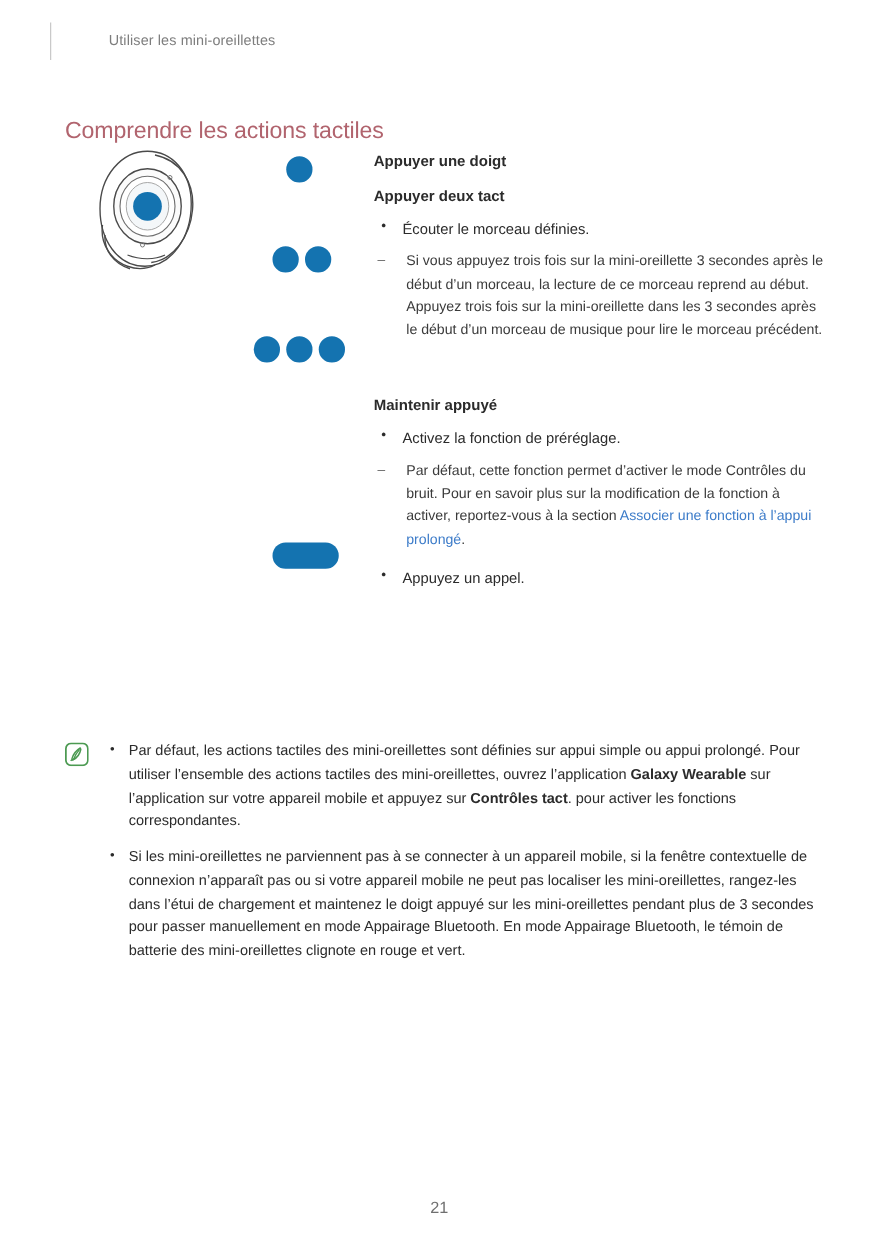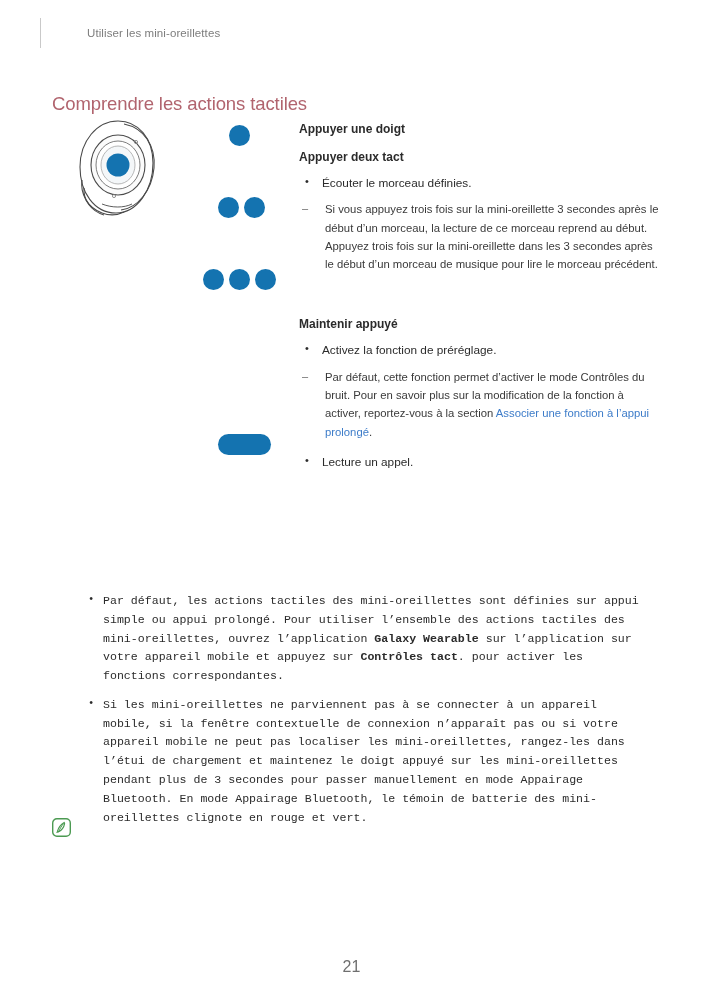--- a/index.html
+++ b/index.html
@@ -153,22 +153,21 @@
     text-decoration: none;
   }
 
   
   .note-block {
     position: absolute;
     left: 52px;
     top: 592px;
     width: 600px;
     display: flex;
-    align-items: flex-end;
-    font-family: Liberation Mono, monospace;
+    align-items: flex-start;
   }
   .note-icon {
     width: 19px;
     height: 19px;
     flex: 0 0 auto;
     margin-top: 2px;
     margin-right: 13px;
   }
   .note-body { flex: 1; }
   ul.note-list {
@@ -193,21 +192,21 @@
   }
   .b { font-weight: bold; }
 
   
   .page-number {
     position: absolute;
     left: 0;
     right: 0;
     top: 958px;
     text-align: center;
-    font-size: 16px;
+    font-size: 13px;
     color: #6f6f6f;
   }
 </style>
 </head>
 <body>
 
 <div class="page-header">
   <div class="header-rule"></div>
   <div class="header-title">Utiliser les mini-oreillettes</div>
 </div>
@@ -270,21 +269,21 @@
   </ul>
 
   <h2 class="gesture-heading spaced" style="margin-top:44px">Maintenir appuyé</h2>
   <ul class="bullets">
     <li>Activez la fonction de préréglage.</li>
   </ul>
   <ul class="subbullets sub-indent">
     <li><span>Par défaut, cette fonction permet d’activer le mode Contrôles du bruit. Pour en savoir plus sur la modification de la fonction à activer, reportez-vous à la section </span><a class="doclink" href="#">Associer une fonction à l’appui prolongé</a><span>.</span></li>
   </ul>
   <ul class="bullets" style="margin-top:12px">
-    <li>Lecture un appel.</li>
+    <li>Appuyez un appel.</li>
   </ul>
 </div>
 
 <div class="note-block">
   <div class="note-icon">
     <svg viewBox="0 0 19 19" width="19" height="19" xmlns="http://www.w3.org/2000/svg">
       <rect x="0.7" y="0.7" width="17.6" height="17.6" rx="4.2" fill="#ffffff" stroke="#4c9a52" stroke-width="1.4"></rect>
       <path d="M12.2 4.4 C9.4 6.1 6.6 9.2 5.6 12.9 C5.4 13.6 5.9 14.1 6.5 13.8 C9.6 12.3 11.9 9.2 12.6 5.6 Z" fill="none" stroke="#4c9a52" stroke-width="1.2" stroke-linejoin="round"></path>
       <path d="M11.6 5.6 C9.6 7.8 8.0 10.4 7.0 13.2" fill="none" stroke="#4c9a52" stroke-width="1"></path>
       <path d="M7.0 13.3 L4.9 14.3" fill="none" stroke="#4c9a52" stroke-width="1.2" stroke-linecap="round"></path>

